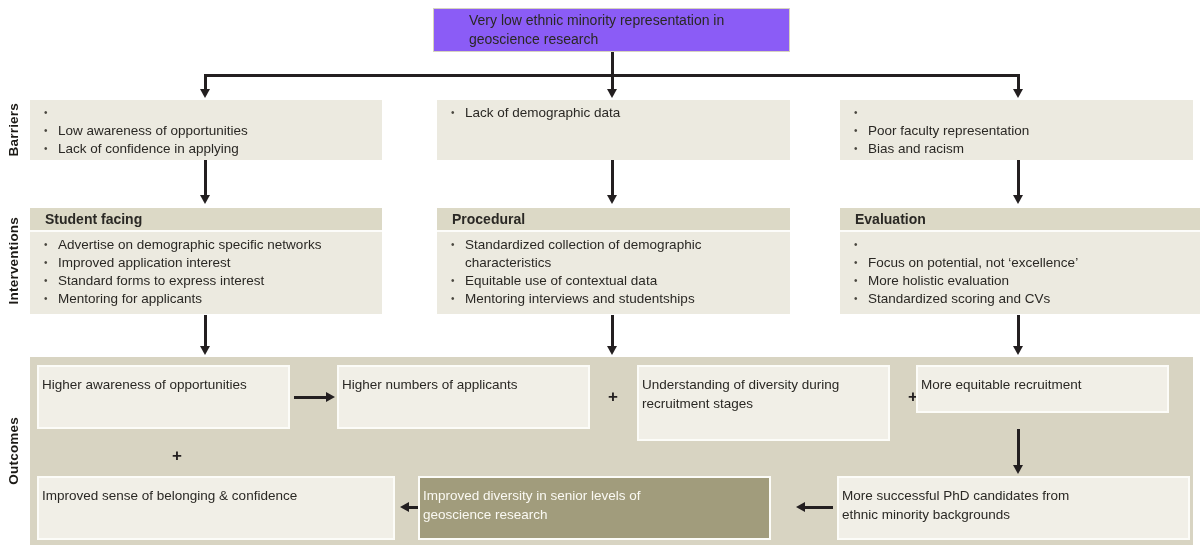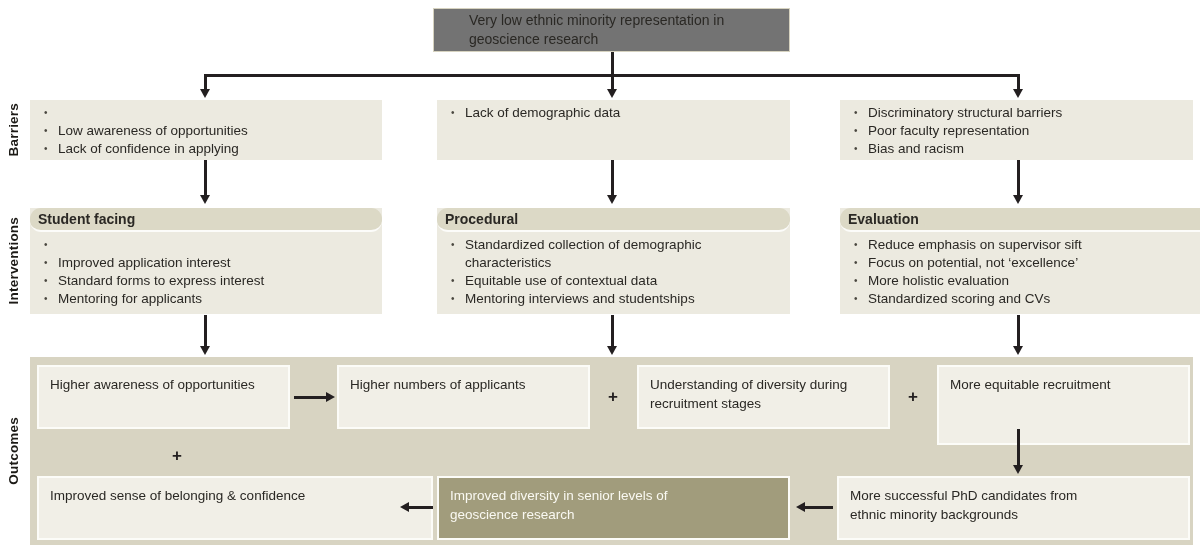--- a/index.html
+++ b/index.html
@@ -13,55 +13,54 @@
   }
   
   .beige-box{
     position:absolute;
     background:#eceae0;
     font-size:13.5px;line-height:18px;
     box-sizing:border-box;
   }
   .title-box{
     position:absolute;
-    background:#737373;
+    background:#8b5cf6;
     border:1px solid #d6d2bf;
     box-sizing:border-box;
     display:flex;align-items:center;
     font-size:14px;line-height:19px;
   }
   .title-box span{display:block;width:285px;margin-left:35px;}
   .int-header{
     height:22px;line-height:22px;
     background:#dcd9c6;
     border-bottom:2px solid rgba(255,255,255,.9);
     font-weight:bold;font-size:14px;
-    padding-left:8px;
-    border-radius:11px;
+    padding-left:15px;
   }
   ul.blist{
     list-style:none;margin:0;padding:4px 8px 6px 14px;
   }
   ul.blist li{display:flex;}
   ul.blist .dot{
     flex:0 0 14px;width:14px;
     font-size:10px;line-height:18px;color:#4a4840;
   }
   
   .outcomes-bg{
     position:absolute;left:30px;top:357px;width:1163px;height:188px;
     background:#d8d4c2;
   }
   .out-box{
     position:absolute;
     background:#f1efe7;
     border:2px solid #fcfcf8;
     box-sizing:border-box;
     font-size:13.5px;line-height:18.5px;
-    padding:9px 11px;
+    padding:9px 3px;
   }
   .out-box.dark{
     background:#a19c7c;
     color:#faf9f2;
   }
   
   .side-label-wrap{
     position:absolute;left:0;width:26px;
     display:flex;align-items:center;justify-content:center;
   }
@@ -135,21 +134,20 @@
       <li>
           <span class="dot">•</span>
           <span>Lack of demographic data</span>
         </li>
     </ul>
   </div>
   <div class="beige-box" style="left:840px;top:100px;width:353px;height:60px">
     <ul class="blist">
       <li>
           <span class="dot">•</span>
-          <span>Discriminatory structural barriers</span>
         </li>
       <li>
           <span class="dot">•</span>
           <span>Poor faculty representation</span>
         </li>
       <li>
           <span class="dot">•</span>
           <span>Bias and racism</span>
         </li>
     </ul>
@@ -160,20 +158,21 @@
   <div class="v-line" style="left:611px;top:160px;height:36px"></div>
   <div class="arr-down" style="left:607px;top:195px"></div>
   <div class="v-line" style="left:1017px;top:160px;height:36px"></div>
   <div class="arr-down" style="left:1013px;top:195px"></div>
 
   <div class="beige-box" style="left:30px;top:208px;width:352px">
     <div class="int-header">Student facing</div>
     <ul class="blist">
       <li>
           <span class="dot">•</span>
+          <span>Advertise on demographic specific networks</span>
         </li>
       <li>
           <span class="dot">•</span>
           <span>Improved application interest</span>
         </li>
       <li>
           <span class="dot">•</span>
           <span>Standard forms to express interest</span>
         </li>
       <li>
@@ -197,21 +196,20 @@
           <span class="dot">•</span>
           <span>Mentoring interviews and studentships</span>
         </li>
     </ul>
   </div>
   <div class="beige-box" style="left:840px;top:208px;width:414px">
     <div class="int-header">Evaluation</div>
     <ul class="blist">
       <li>
           <span class="dot">•</span>
-          <span>Reduce emphasis on supervisor sift</span>
         </li>
       <li>
           <span class="dot">•</span>
           <span>Focus on potential, not ‘excellence’</span>
         </li>
       <li>
           <span class="dot">•</span>
           <span>More holistic evaluation</span>
         </li>
       <li>
@@ -232,38 +230,38 @@
 
   <div class="out-box" style="left:37px;top:365px;width:253px;height:64px">
     <span>Higher awareness of opportunities</span>
   </div>
   <div class="h-line" style="left:294px;top:396px;width:32px"></div>
   <div class="arr-right" style="left:326px;top:392px"></div>
   <div class="out-box" style="left:337px;top:365px;width:253px;height:64px">
     <span>Higher numbers of applicants</span>
   </div>
   <div class="plus" style="left:613px;top:397px">+</div>
-  <div class="out-box" style="left:637px;top:365px;width:253px;height:64px">
+  <div class="out-box" style="left:637px;top:365px;width:253px;height:76px">
     <span style="display:block;max-width:200px">Understanding of diversity during recruitment stages</span>
   </div>
   <div class="plus" style="left:913px;top:397px">+</div>
-  <div class="out-box" style="left:937px;top:365px;width:253px;height:80px">
+  <div class="out-box" style="left:916px;top:365px;width:253px;height:48px">
     <span>More equitable recruitment</span>
   </div>
 
   <div class="plus" style="left:177px;top:456px">+</div>
   <div class="v-line" style="left:1017px;top:429px;height:37px"></div>
   <div class="arr-down" style="left:1013px;top:465px"></div>
 
-  <div class="out-box" style="left:37px;top:476px;width:396px;height:64px">
+  <div class="out-box" style="left:37px;top:476px;width:358px;height:64px">
     <span>Improved sense of belonging &amp; confidence</span>
   </div>
   <div class="arr-left" style="left:400px;top:502px"></div>
   <div class="h-line" style="left:409px;top:506px;width:24px"></div>
-  <div class="out-box dark" style="left:437px;top:476px;width:353px;height:64px">
+  <div class="out-box dark" style="left:418px;top:476px;width:353px;height:64px">
     <span style="display:block;max-width:270px">Improved diversity in senior levels of geoscience research</span>
   </div>
   <div class="arr-left" style="left:796px;top:502px"></div>
   <div class="h-line" style="left:805px;top:506px;width:28px"></div>
   <div class="out-box" style="left:837px;top:476px;width:353px;height:64px">
     <span style="display:block;max-width:250px">More successful PhD candidates from ethnic minority backgrounds</span>
   </div>
 
 </div>
 

